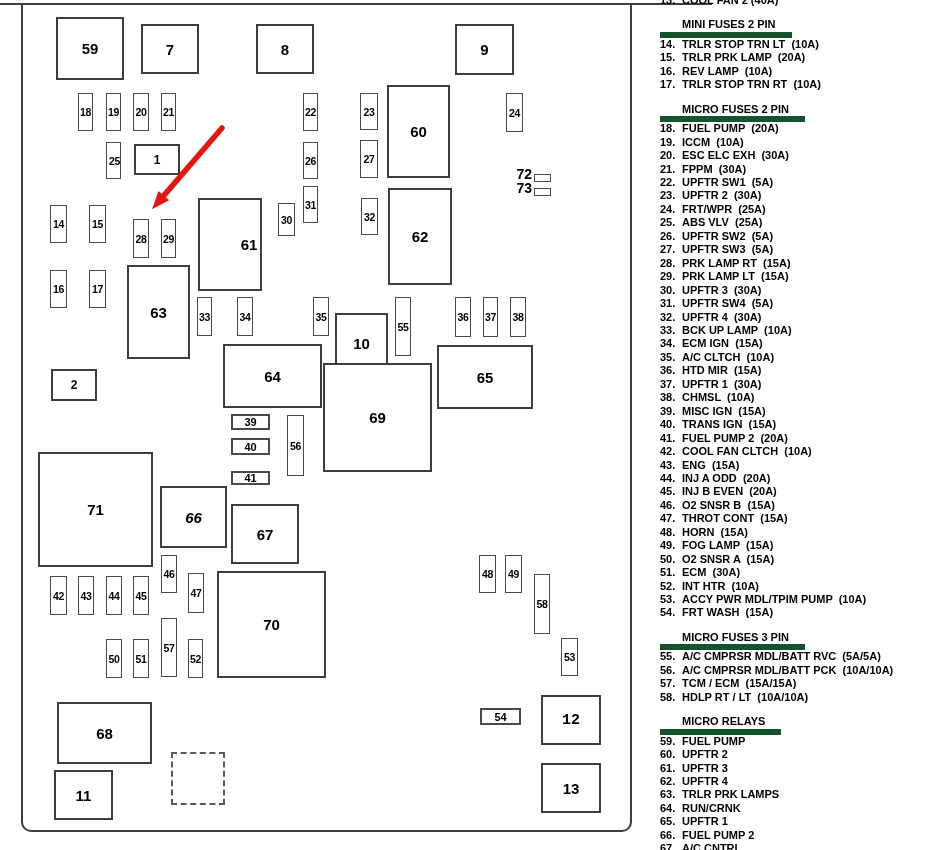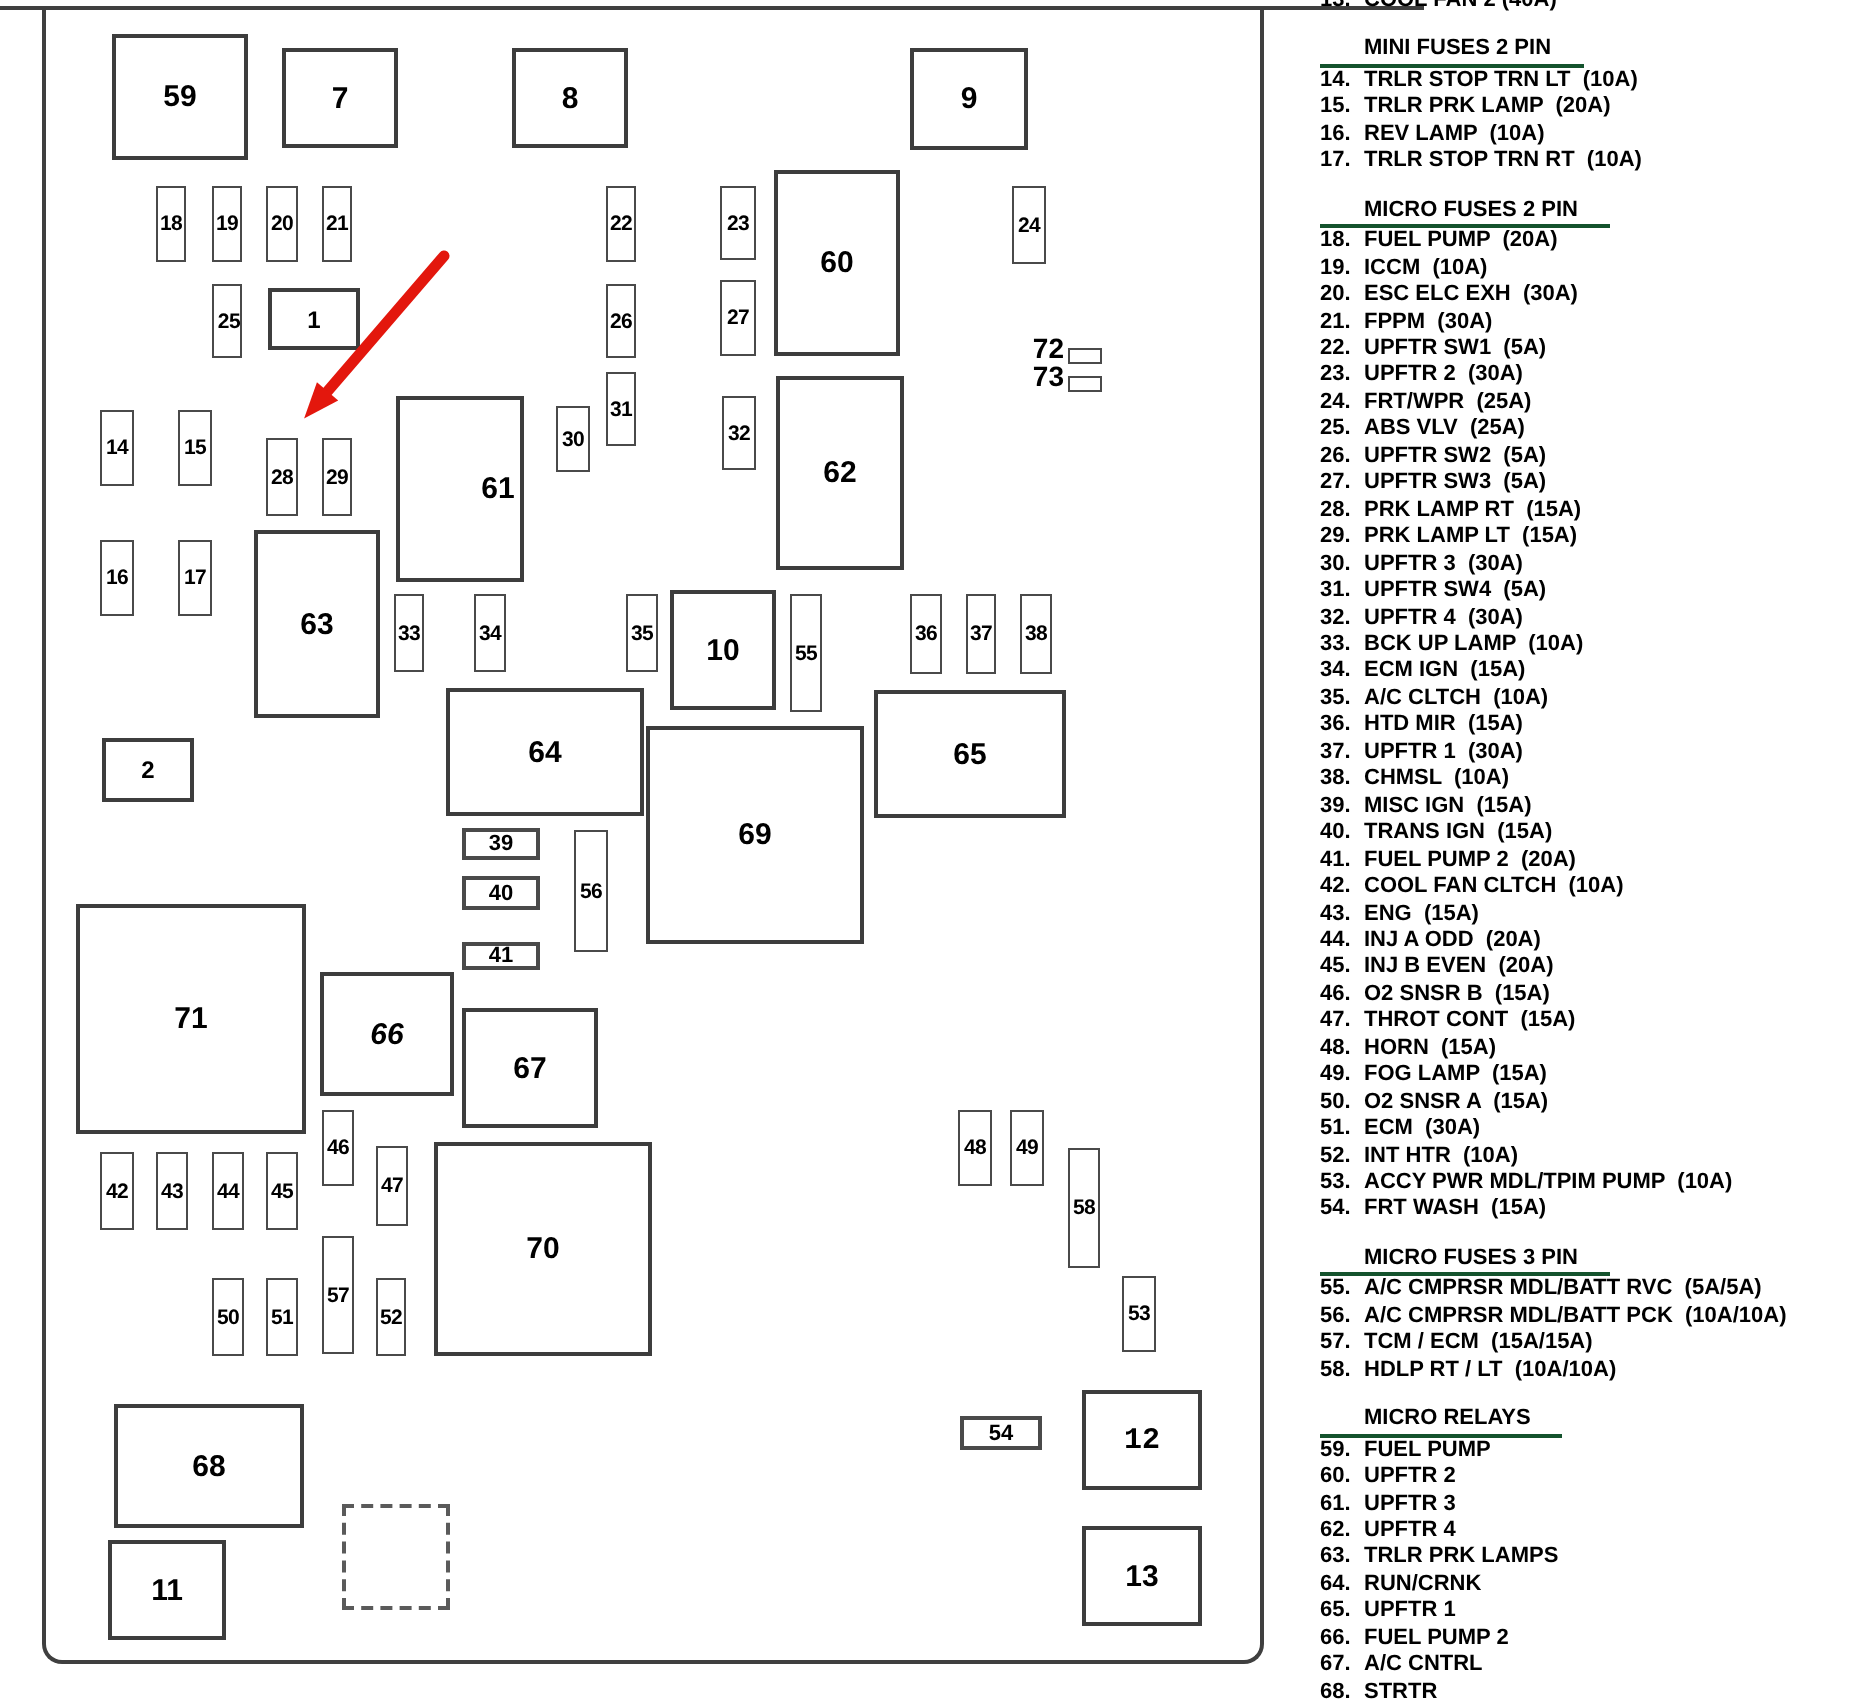--- a/index.html
+++ b/index.html
@@ -23,21 +23,21 @@
   .box.md{border:2px solid #3d3d3d;font-size:12px;}
   .box.wd{border:2px solid #4a4a4a;font-size:11px;}
   .box.sm{border:1.5px solid #4a4a4a;font-size:10.5px;letter-spacing:-0.3px;}
   .box.dash{border:2px dashed #5a5a5a;}
   .ind-label{position:absolute;font-size:14px;text-align:right;}
   .ind-rect{position:absolute;border:1.5px solid #4a4a4a;box-sizing:border-box;background:#fff;}
   #arrow-svg{position:absolute;left:130px;top:112px;width:115px;height:115px;}
   
   #legend{position:absolute;left:660px;top:-6px;width:272px;font-size:11px;line-height:13.45px;}
   .leg-header{padding-left:22px;padding-right:16px;margin-top:11px;margin-bottom:0;
-              border-bottom:2px solid #14532d;width:-moz-fit-content;width:fit-content;white-space:pre;}
+              border-bottom:6px solid #14532d;width:-moz-fit-content;width:fit-content;white-space:pre;}
   .leg-item{display:flex;white-space:pre;}
   .leg-num{width:22px;flex:0 0 22px;}
   .leg-text{flex:1;}
 </style>
 </head>
 <body>
 
 <div id="stage">
   <div id="top-line"></div>
   <div id="panel-outline"></div>
@@ -59,21 +59,21 @@
       </div>
       <div class="box lg" style="left: 388px; top: 188px; width: 64px; height: 97px;">
         <span>62</span>
       </div>
       <div class="box lg" style="left: 198px; top: 198px; width: 64px; height: 93px; padding-left: 38px;">
         <span>61</span>
       </div>
       <div class="box lg" style="left: 127px; top: 265px; width: 63px; height: 94px;">
         <span>63</span>
       </div>
-      <div class="box lg" style="left: 335px; top: 295px; width: 53px; height: 60px;">
+      <div class="box lg" style="left: 335px; top: 313px; width: 53px; height: 60px;">
         <span>10</span>
       </div>
       <div class="box lg" style="left: 223px; top: 344px; width: 99px; height: 64px;">
         <span>64</span>
       </div>
       <div class="box lg" style="left: 437px; top: 345px; width: 96px; height: 64px;">
         <span>65</span>
       </div>
       <div class="box lg" style="left: 323px; top: 363px; width: 109px; height: 109px;">
         <span>69</span>

